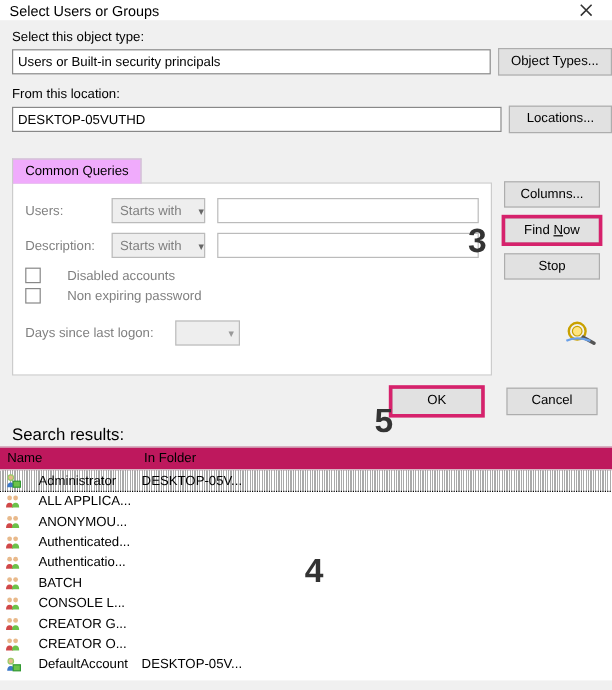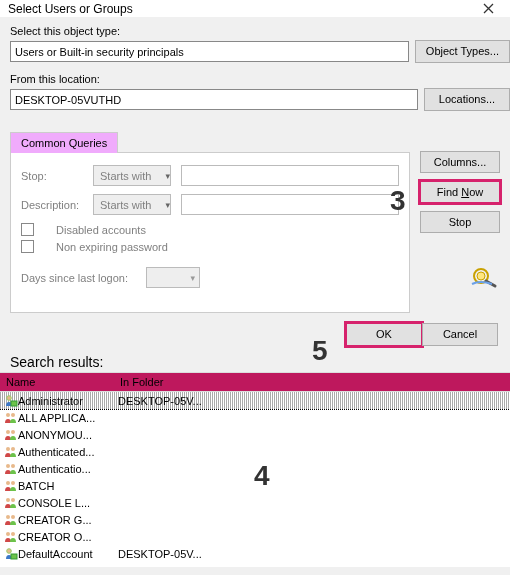--- a/index.html
+++ b/index.html
@@ -110,21 +110,21 @@
 .hl-red { outline: 3px solid #d6226c; outline-offset: -1px; }
 .logon-combo {
   width: 54px; height: 21px;
   border: 1px solid #bbb; background: #eee;
   display: flex; align-items: center; justify-content: flex-end;
   padding-right: 4px;
 }
 .search-icon { margin-top: 24px; align-self: flex-end; position: relative; width: 30px; height: 24px; }
 .search-icon svg { width: 30px; height: 24px; }
 .bottom-btns {
-  display: flex; justify-content: flex-end; gap: 0;
+  display: flex; justify-content: flex-end; gap: 20px;
   padding: 4px 12px 2px 12px;
 }
 .results-label { font-size: 14px; padding: 6px 19px 2px 10px; }
 .results-head {
   background: #be185d;
   border-top: 1px solid #ddd;
   border-bottom: 1px solid #ddd;
   display: flex;
   padding: 3px 6px;
   font-size: 11px;
@@ -134,21 +134,21 @@
   background: #fff;
   height: 175px;
   overflow: hidden;
 }
 .res-row {
   display: flex; align-items: center;
   height: 17px;
   padding: 0 4px;
   font-size: 11px;
 }
-.res-row .rname { width: 114px; overflow: hidden; white-space: nowrap; text-overflow: ellipsis; display:flex; align-items:center; gap:0;}
+.res-row .rname { width: 114px; overflow: hidden; white-space: nowrap; text-overflow: ellipsis; display:flex; align-items:center; gap:14px;}
 .res-row .rfolder { flex:1; overflow: hidden; white-space: nowrap; text-overflow: ellipsis; }
 .res-row.selected {
   background: repeating-linear-gradient(90deg,#aaa 0 1px,transparent 1px 2px);
   outline: 1px dotted #000;
 }
 .res-icon { width:14px; height:14px; display:inline-block; }
 .anno {
   position: absolute;
   font-size: 28px;
   font-weight: bold;
@@ -181,21 +181,21 @@
   </div>
 </div>
 
 <div class="tab-area">
   <div class="tab-wrap">
     <div class="tab-header">
       <div class="tab">Common Queries</div>
     </div>
     <div class="tab-body">
       <div class="qrow">
-        <span class="qlabel">Stop:</span>
+        <span class="qlabel">Users:</span>
         <div class="combo">
           <span>Starts with</span>
           <span class="chev">▾</span>
         </div>
         <div class="qinput"></div>
       </div>
       <div class="qrow">
         <span class="qlabel">Description:</span>
         <div class="combo">
           <span>Starts with</span>

